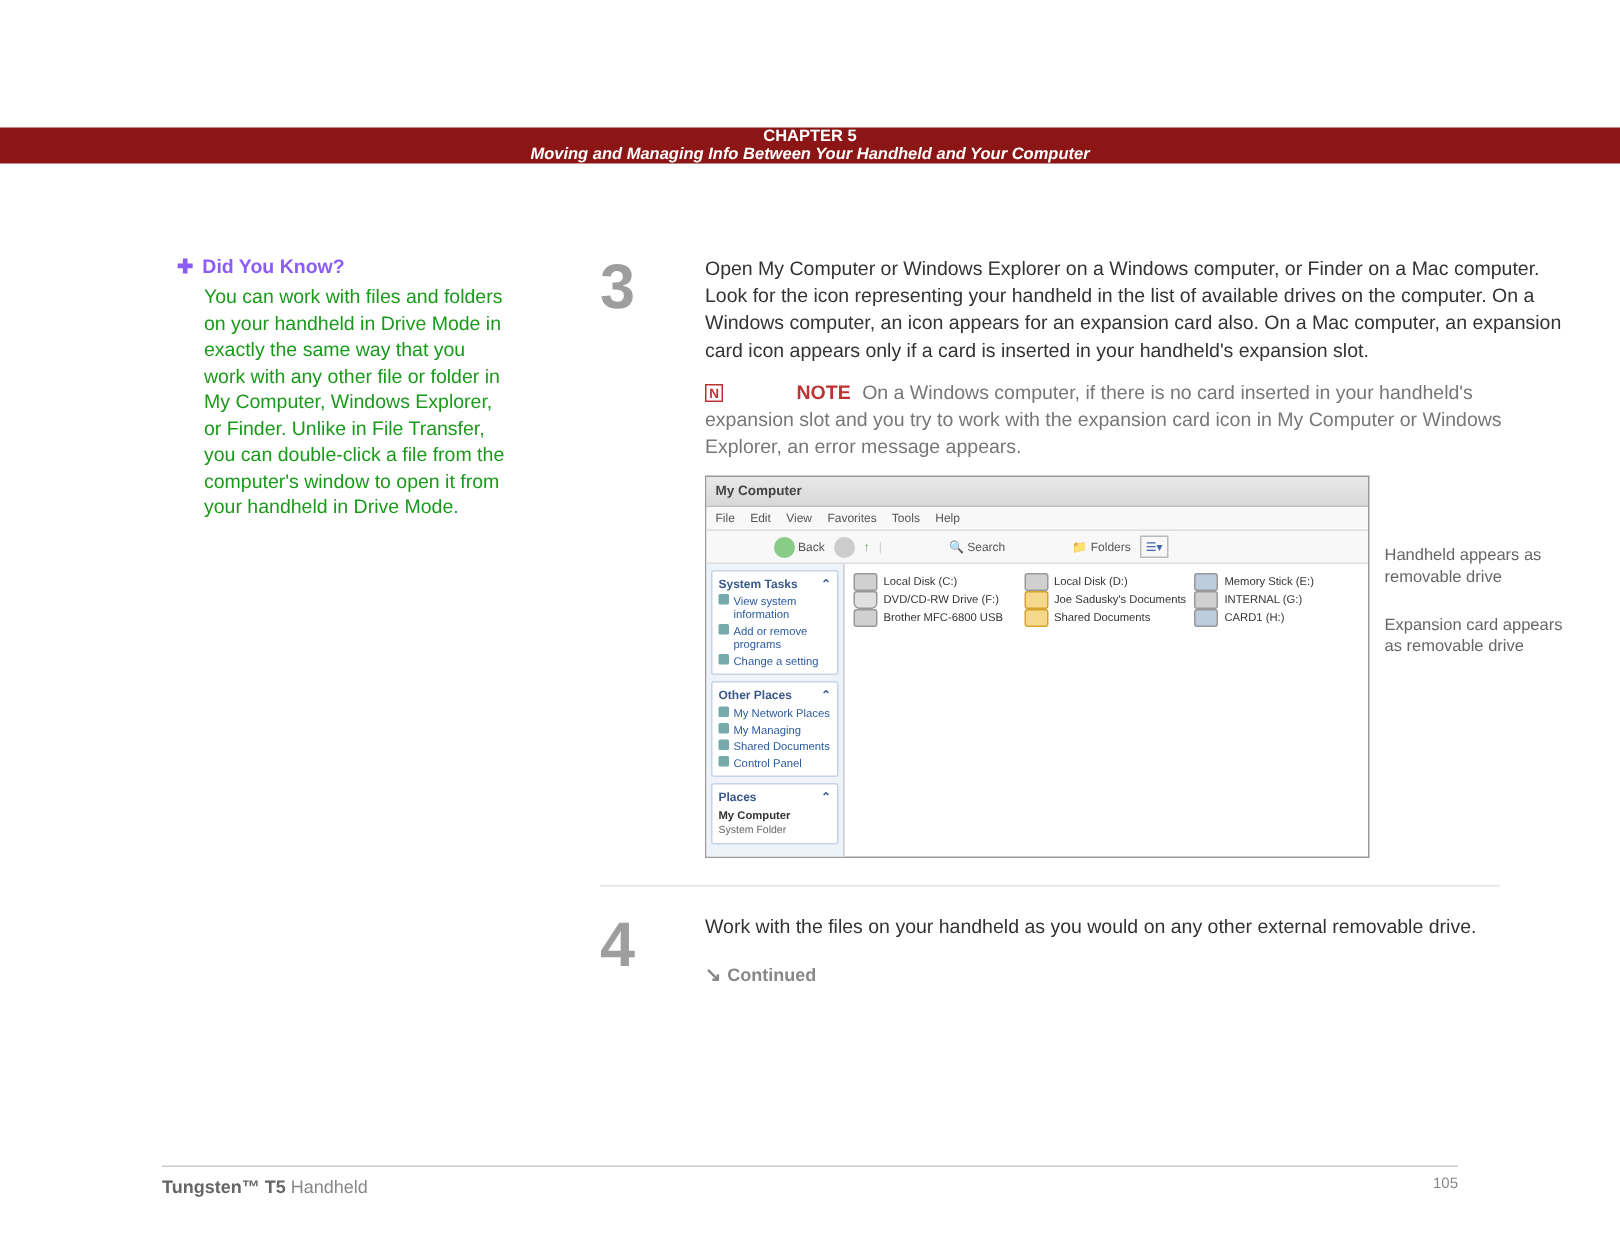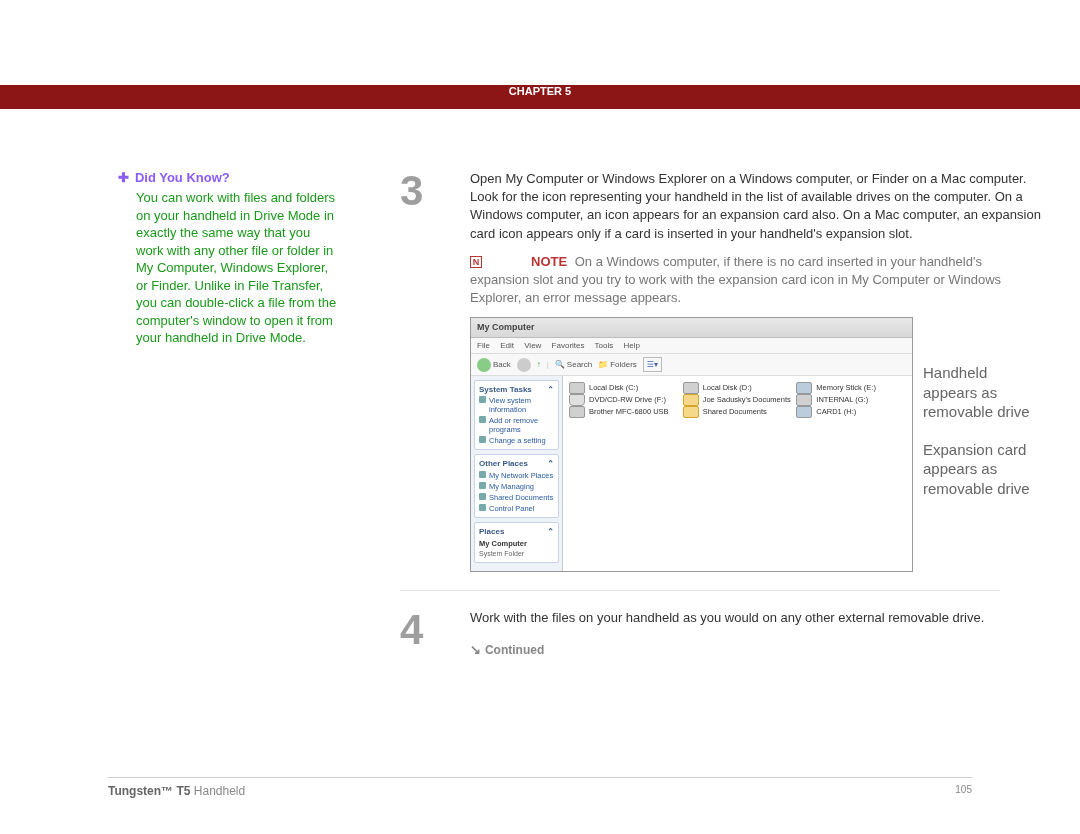--- a/index.html
+++ b/index.html
@@ -134,20 +134,21 @@
     display: flex;
     align-items: center;
     gap: 6px;
     font-size: 8px;
     color:#555;
   }
   .mc-toolbar .tb-btn {
     display:inline-flex;
     align-items:center;
     gap:2px;
+    margin-left:39px;
   }
   .mc-toolbar .circ {
     width:14px;height:14px;border-radius:50%;
     display:inline-block;
   }
   .mc-main { display: flex; min-height: 165px; }
   .mc-sidebar {
     width: 92px;
     background: #eef3fa;
     border-right: 1px solid #ccc;
@@ -201,21 +202,21 @@
     background: #d0d0d0;
     border: 1px solid #999;
     border-radius: 2px;
     flex-shrink: 0;
     position:relative;
   }
   .drive-icon.disc { border-radius: 2px 2px 4px 4px; background:#e0e0e0;}
   .drive-icon.folder { background: #f5d88a; border-color:#d4a52a;}
   .drive-icon.card { background: #bcd; }
   .callouts {
-    font-size: 15px;
+    font-size: 11px;
     color: #666;
     line-height: 1.3;
     width: 120px;
     padding-top:46px;
   }
   .callout { margin-bottom: 18px; }
   .continued {
     margin-top: 14px;
     color: #888;
     font-weight: bold;
@@ -240,20 +241,21 @@
     color: #888;
   }
   .footer .product b { color: #666; }
   .footer .page { font-size: 10px; }
 </style>
 </head>
 <body>
 
 <div class="header-bar">
   <span class="chapter">CHAPTER 5</span>
+  <span class="title">Moving and Managing Info Between Your Handheld and Your Computer</span>
 </div>
 
 <div class="sidebar">
   <div class="dyk-header">
     <span class="plus">✚</span><span>Did You Know?</span>
   </div>
   <div class="dyk-body">You can work with files and folders on your handheld in Drive Mode in exactly the same way that you work with any other file or folder in My Computer, Windows Explorer, or Finder. Unlike in File Transfer, you can double-click a file from the computer's window to open it from your handheld in Drive Mode.</div>
 </div>
 
 <div class="steps">

